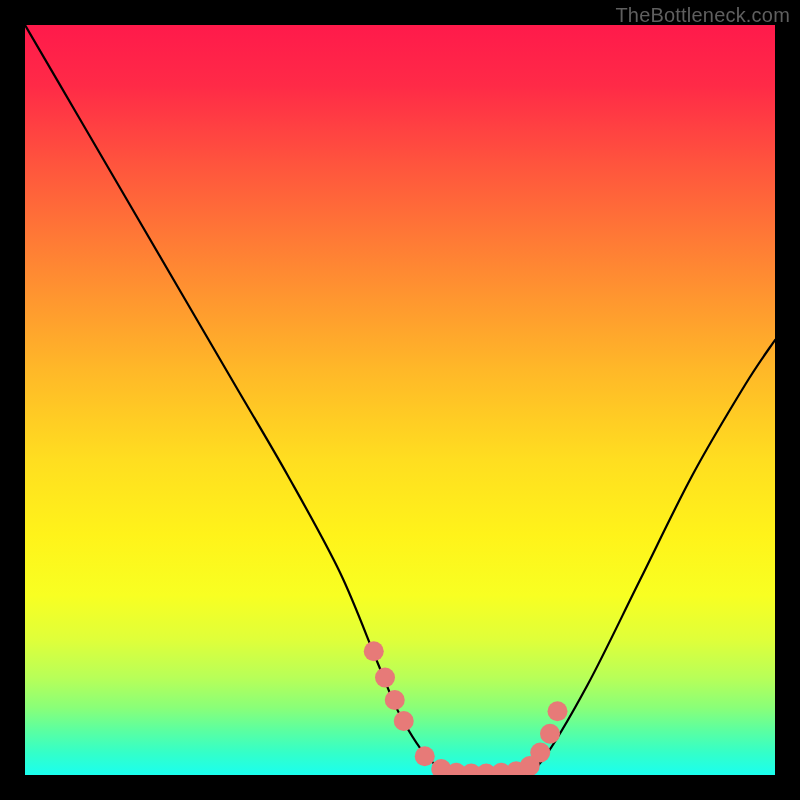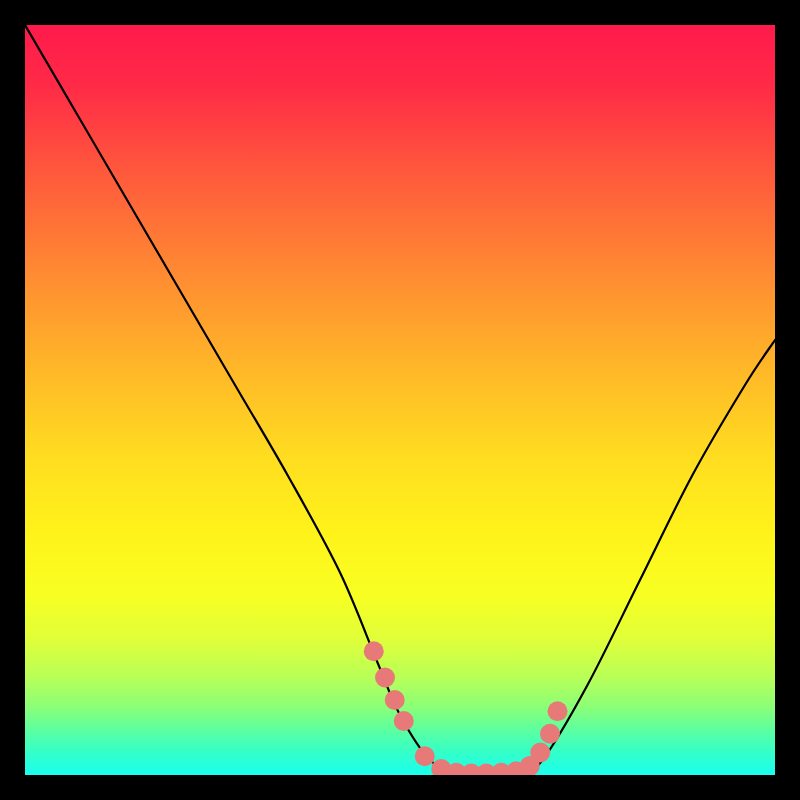--- a/index.html
+++ b/index.html
@@ -62,20 +62,21 @@
     width: 100%;
     height: 100%;
     z-index: 5;
   }
 </style>
 </head>
 <body>
 
 <div class="frame">
 
+  <div class="watermark">TheBottleneck.com</div>
 
   <div class="plot">
     <div class="gradient"></div>
     <svg class="curve" viewBox="0 0 750 750" preserveAspectRatio="none">
       <path id="curve-path" fill="none" stroke="#000" stroke-width="2.2" stroke-linecap="round" d="M 0 0 C 8.75 15.00, 35.00 60.00, 52.50 90.00 C 70.00 120.00, 87.50 150.00, 105.00 180.00 C 122.50 210.00, 140.00 240.00, 157.50 270.00 C 175.00 300.00, 192.50 330.00, 210.00 360.00 C 227.50 390.00, 245.00 418.75, 262.50 450.00 C 280.00 481.25, 300.00 516.25, 315.00 547.50 C 330.00 578.75, 342.50 613.75, 352.50 637.50 C 362.50 661.25, 366.25 673.75, 375.00 690.00 C 383.75 706.25, 395.00 725.00, 405.00 735.00 C 415.00 745.00, 425.00 747.50, 435.00 750.00 C 445.00 752.50, 455.00 750.00, 465.00 750.00 C 475.00 750.00, 486.25 752.50, 495.00 750.00 C 503.75 747.50, 506.25 750.00, 517.50 735.00 C 528.75 720.00, 546.25 690.00, 562.50 660.00 C 578.75 630.00, 597.50 590.00, 615.00 555.00 C 632.50 520.00, 650.00 482.50, 667.50 450.00 C 685.00 417.50, 706.25 382.50, 720.00 360.00 C 733.75 337.50, 745.00 322.50, 750.00 315.00"></path>
       <g id="marker-group">
           <circle cx="348.75" cy="626.25" r="10" fill="#e77a78"></circle>
           <circle cx="360.00" cy="652.50" r="10" fill="#e77a78"></circle>
           <circle cx="369.75" cy="675.00" r="10" fill="#e77a78"></circle>
           <circle cx="378.75" cy="696.00" r="10" fill="#e77a78"></circle>

